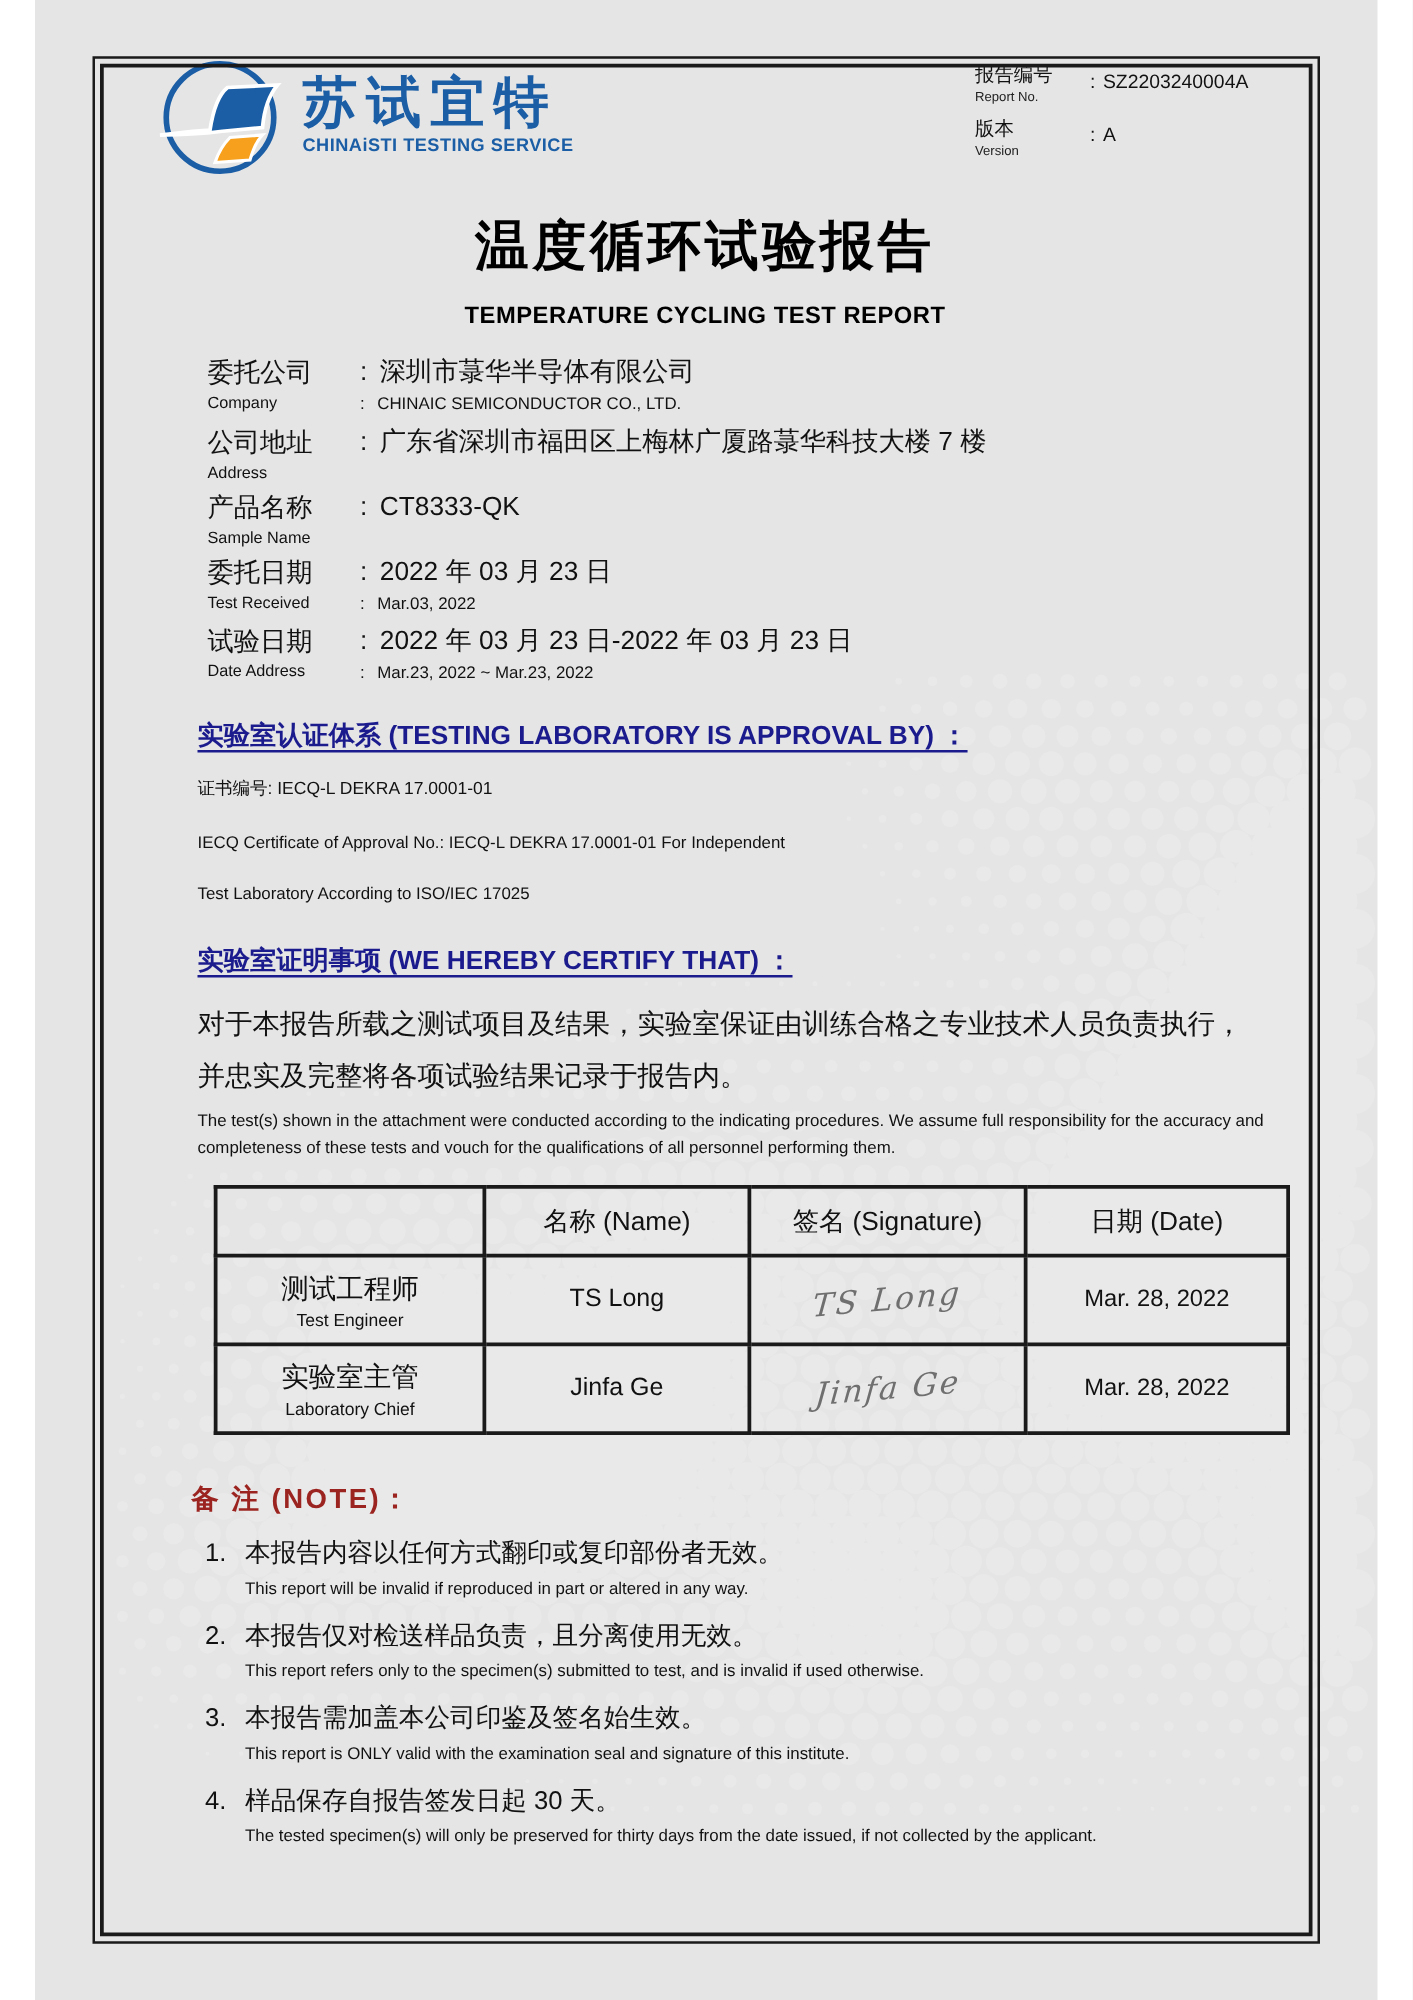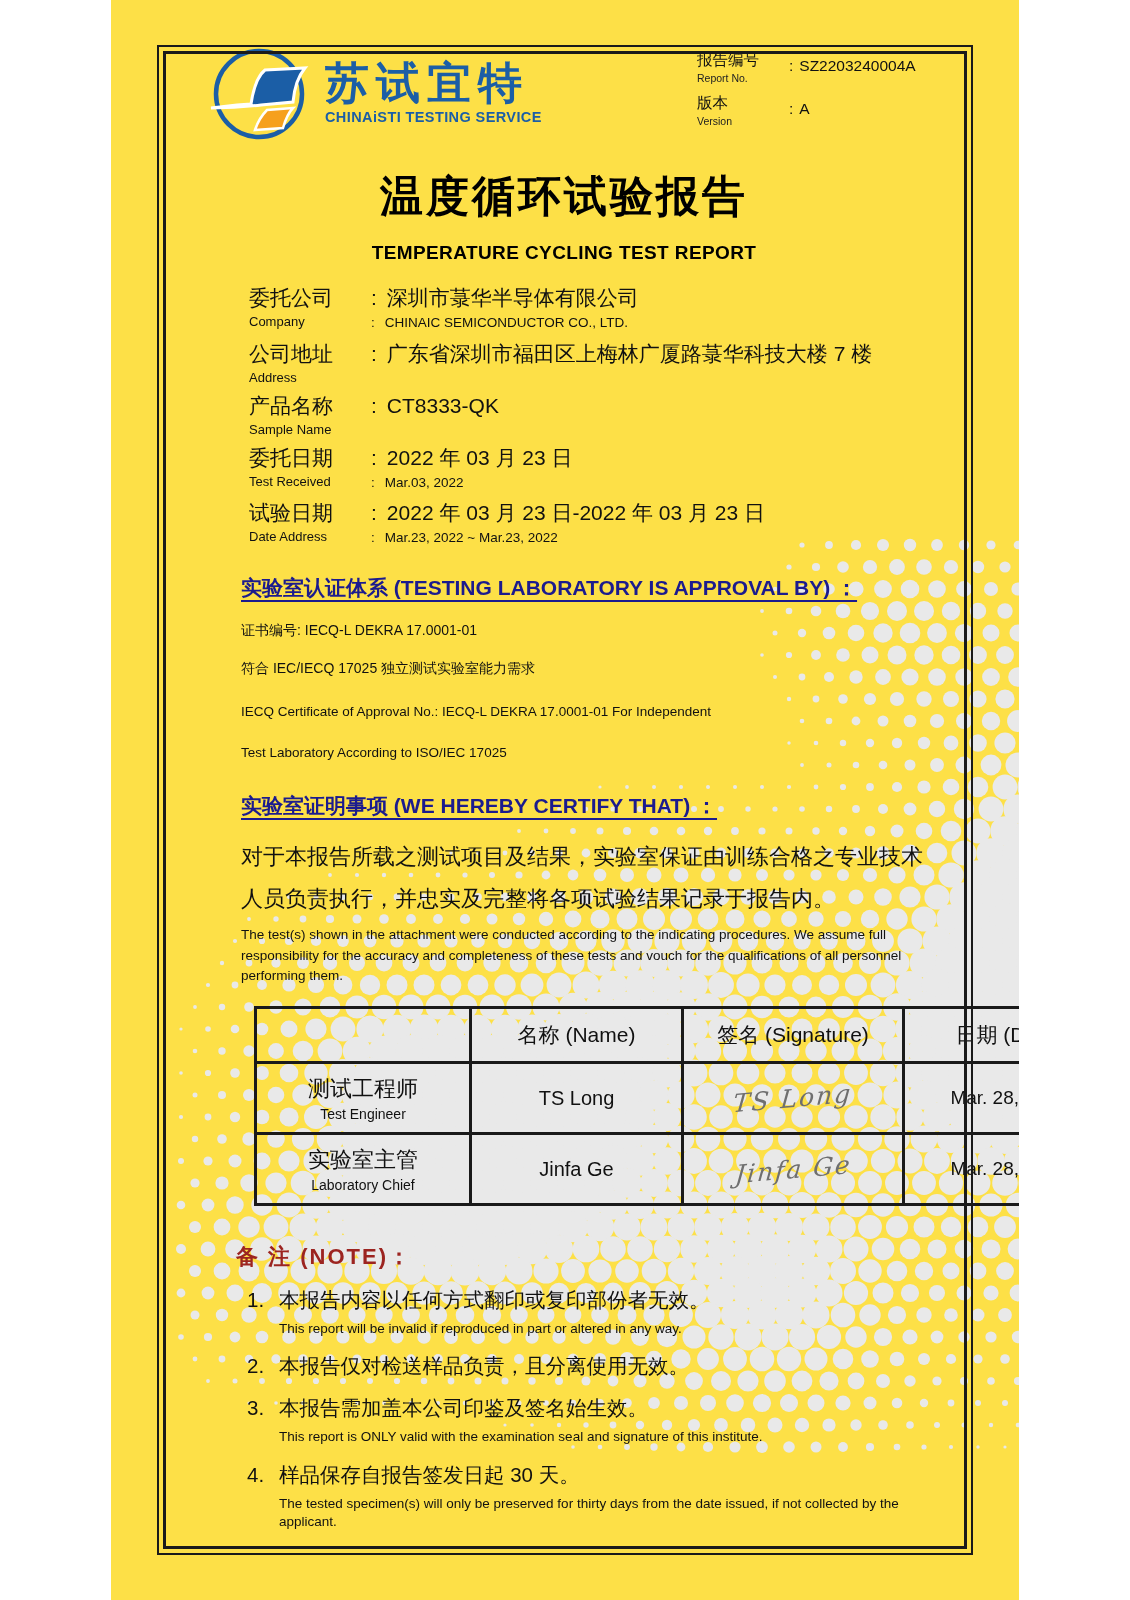--- a/index.html
+++ b/index.html
@@ -1,19 +1,19 @@
 <!DOCTYPE html>
 <html style="--brand-blue: #1b5ea6; --brand-orange: #f6a01d; --heading-blue: #1b1b8e; --note-red: #9c2420; --border-dark: #1a1a1a; --signature-gray: #6f6f6f; --halftone-gray: #e9e9e9;"><head>
 <meta charset="utf-8">
 <style>
   * { margin:0; padding:0; box-sizing:border-box; }
   html,body { background:#ffffff; }
   body { font-family:"Liberation Sans", sans-serif; color:#111; }
 
-  .page { position:relative; width:908px; height:1600px; background:#fde047; overflow:hidden; margin:0 auto; }
+  .page { position:relative; width:1074px; height:1600px; background:#e5e5e5; overflow:hidden; margin:0 auto; }
 
   .halftone { position:absolute; top:0; left:0; z-index:0; }
 
   .frame-outer { position:absolute; top:45px; left:46px; right:46px; bottom:45px;
                  border:2px solid var(--border-dark,#1a1a1a); z-index:3; pointer-events:none; }
   .frame-inner { position:absolute; top:51px; left:52px; right:52px; bottom:51px;
                  border:3px solid var(--border-dark,#1a1a1a); z-index:3; pointer-events:none; }
 
   .content { position:relative; z-index:2; padding:40px 90px 0 88px; }
 
@@ -1394,21 +1394,20 @@
         <div class="info-value">
           <div class="iv-cn"><span class="colon">:</span><span>2022 年 03 月 23 日-2022 年 03 月 23 日</span></div>
           <div class="iv-en"><span class="colon">:</span><span>Mar.23, 2022 ~ Mar.23, 2022</span></div>
         </div>
       </div>
     </section>
 
     <section class="approval">
       <div class="sec-heading">实验室认证体系 (TESTING LABORATORY IS APPROVAL BY) ：</div>
       <div class="ap-cn">证书编号:  IECQ-L DEKRA 17.0001-01</div>
-      <div class="ap-cn">符合  IEC/IECQ 17025  独立测试实验室能力需求</div>
       <div class="ap-en">IECQ Certificate of Approval No.: IECQ-L DEKRA 17.0001-01 For Independent</div>
       <div class="ap-en">Test Laboratory According to ISO/IEC 17025</div>
     </section>
 
     <section class="certify">
       <div class="sec-heading">实验室证明事项 (WE HEREBY CERTIFY THAT) ：</div>
       <p class="certify-cn">对于本报告所载之测试项目及结果，实验室保证由训练合格之专业技术人员负责执行，并忠实及完整将各项试验结果记录于报告内。</p>
       <p class="certify-en">The test(s) shown in the attachment were conducted according to the indicating procedures. We assume full responsibility for the accuracy and completeness of these tests and vouch for the qualifications of all personnel performing them.</p>
     </section>
 
@@ -1451,20 +1450,21 @@
 
     <section class="note">
       <div class="note-heading">备 注 (NOTE)：</div>
 
       <div class="note-item">
         <div class="ni-cn"><span class="ni-num">1.</span><span>本报告内容以任何方式翻印或复印部份者无效。</span></div>
         <div class="ni-en">This report will be invalid if reproduced in part or altered in any way.</div>
       </div>
       <div class="note-item">
         <div class="ni-cn"><span class="ni-num">2.</span><span>本报告仅对检送样品负责，且分离使用无效。</span></div>
+        <div class="ni-en">This report refers only to the specimen(s) submitted to test, and is invalid if used otherwise.</div>
       </div>
       <div class="note-item">
         <div class="ni-cn"><span class="ni-num">3.</span><span>本报告需加盖本公司印鉴及签名始生效。</span></div>
         <div class="ni-en">This report is ONLY valid with the examination seal and signature of this institute.</div>
       </div>
       <div class="note-item">
         <div class="ni-cn"><span class="ni-num">4.</span><span>样品保存自报告签发日起 30 天。</span></div>
         <div class="ni-en">The tested specimen(s) will only be preserved for thirty days from the date issued, if not collected by the applicant.</div>
       </div>
     </section>

